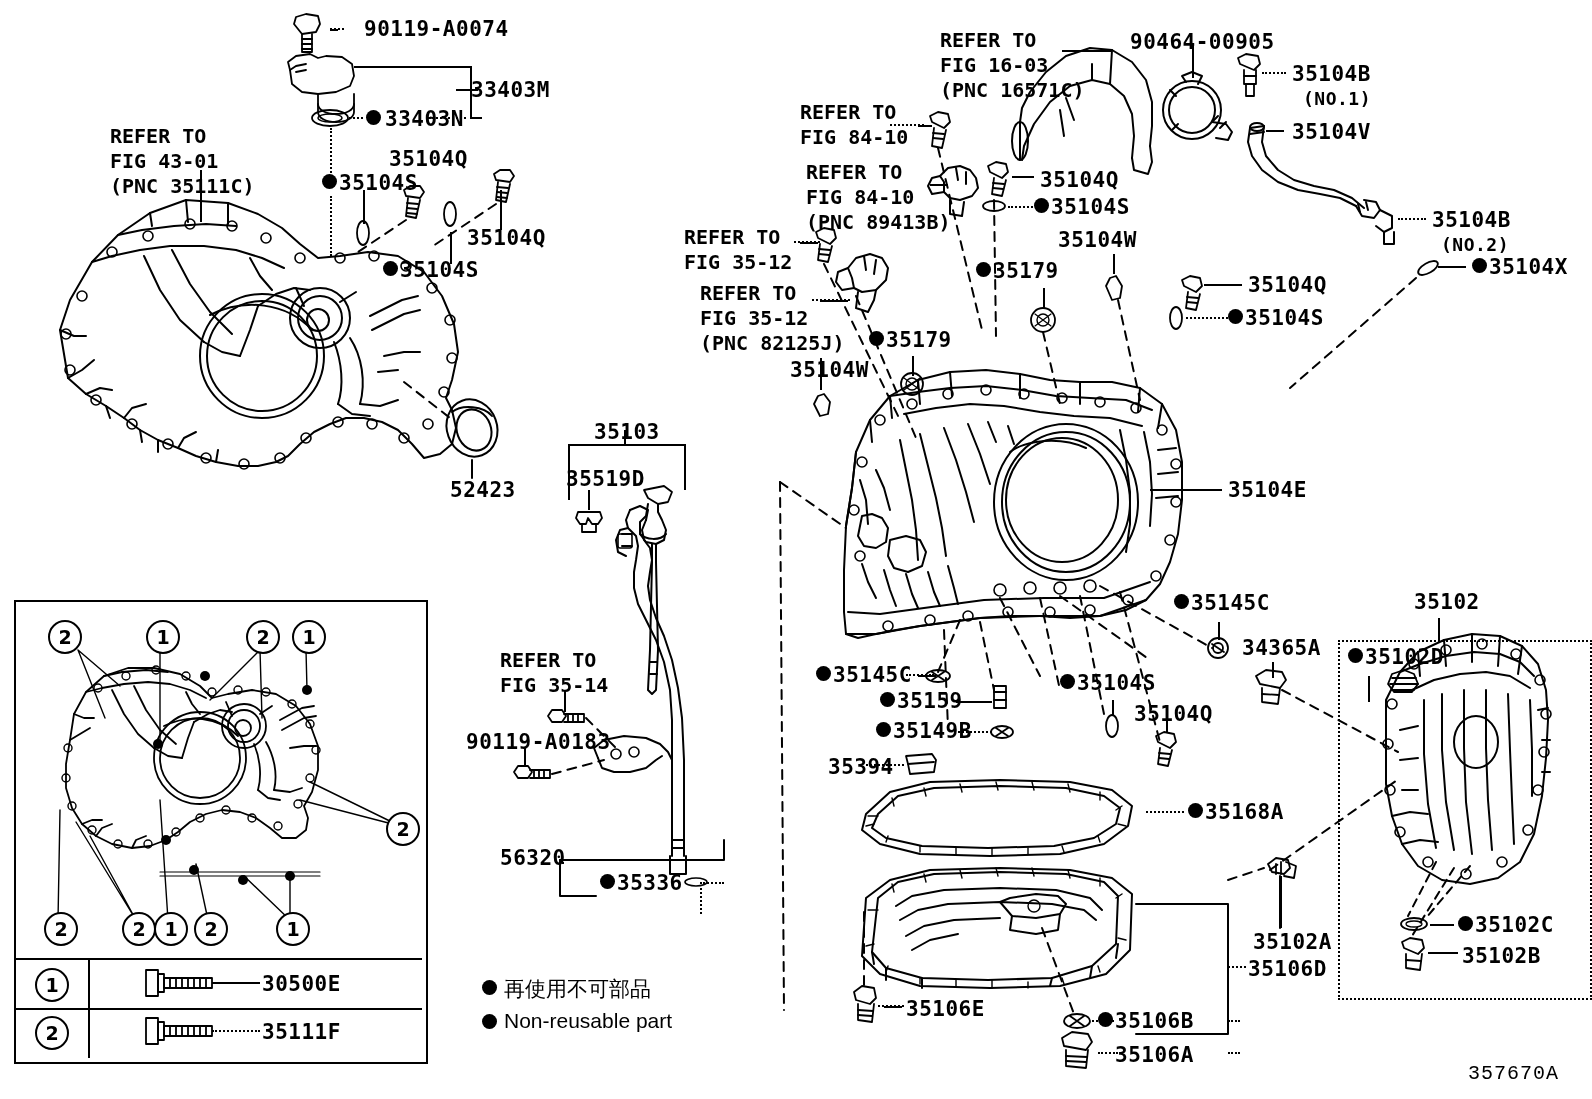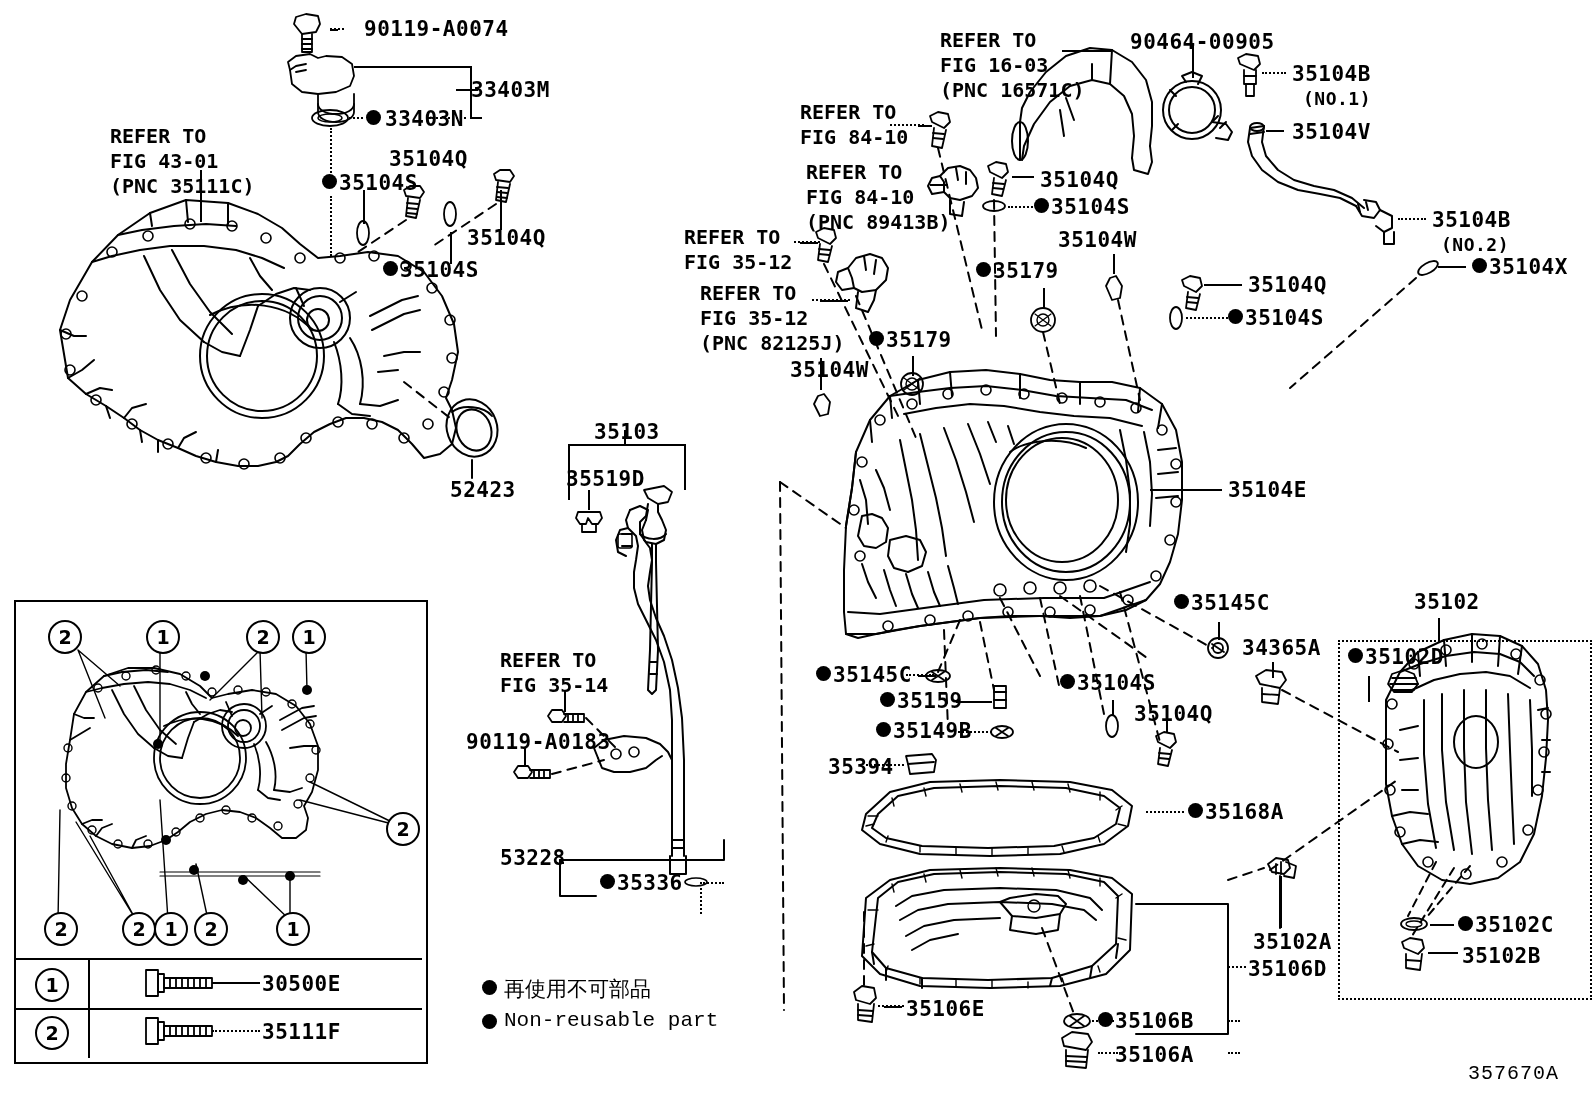--- a/index.html
+++ b/index.html
@@ -16,21 +16,21 @@
   .vln{width:2px;}
   .dln{position:absolute;border-top:2px dotted #000;height:0;}
   .dvln{position:absolute;border-left:2px dotted #000;width:0;}
   svg{position:absolute;top:0;left:0;overflow:visible;}
   .box{position:absolute;border:2px solid #000;}
   .boxdot{position:absolute;border:2px dotted #000;}
   .circnum{position:absolute;width:30px;height:30px;border:2px solid #000;border-radius:50%;
            display:flex;align-items:center;justify-content:center;font-size:19px;font-weight:700;
            background:#fff;font-family:"DejaVu Sans","Liberation Sans",sans-serif;}
   .jp{font-family:"DejaVu Sans","Liberation Sans",sans-serif;font-size:21px;font-weight:400;}
-  .nonre{font-family:Liberation Mono, monospace;font-size:21px;font-weight:400;}
+  .nonre{font-family:Liberation Sans, sans-serif;font-size:21px;font-weight:400;}
   .dwg{position:absolute;font-size:20px;font-weight:400;letter-spacing:1px;
        font-family:Liberation Mono, monospace;}
 </style>
 </head>
 <body>
 
 <div id="page">
 
   <svg width="1592" height="1099" viewBox="0 0 1592 1099">
     <g fill="none" stroke="#000" stroke-width="2" stroke-linejoin="round" stroke-linecap="round">
@@ -758,21 +758,21 @@
   <div class="lbl" style="left:467px;top:226px;">35104Q</div>
   <div class="dot" style="left:383px;top:261px;"></div>
   <div class="lbl" style="left:400px;top:258px;">35104S</div>
   <div class="lbl" style="left:450px;top:478px;">52423</div>
 
   <div class="lbl" style="left:594px;top:420px;">35103</div>
   <div class="lbl" style="left:566px;top:467px;">35519D</div>
   <div class="ref" style="left:500px;top:648px;">REFER TO
 FIG 35-14</div>
   <div class="lbl" style="left:466px;top:730px;">90119-A0183</div>
-  <div class="lbl" style="left:500px;top:846px;">53228</div>
+  <div class="lbl" style="left:500px;top:846px;">56320</div>
   <div class="dot" style="left:600px;top:874px;"></div>
   <div class="lbl" style="left:617px;top:871px;text-align:center;">35336</div>
 
   <div class="ref" style="left:940px;top:28px;">REFER TO
 FIG 16-03
 (PNC 16571C)</div>
   <div class="lbl" style="left:1130px;top:30px;">90464-00905</div>
   <div class="lbl" style="left:1292px;top:62px;">35104B</div>
   <div class="lbl small" style="left:1303px;top:88px;">(NO.1)</div>
   <div class="lbl" style="left:1292px;top:120px;">35104V</div>

